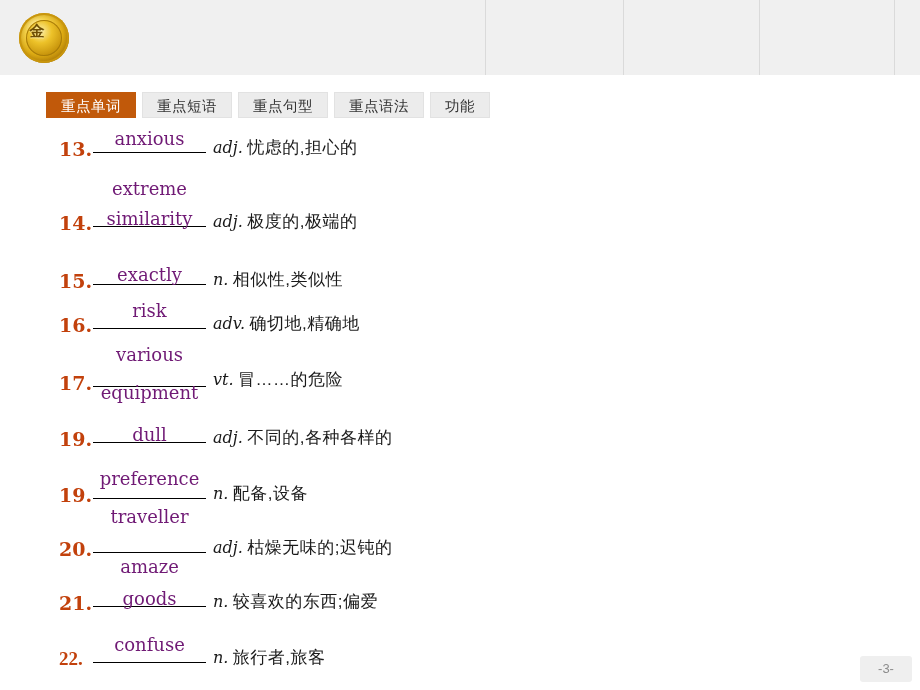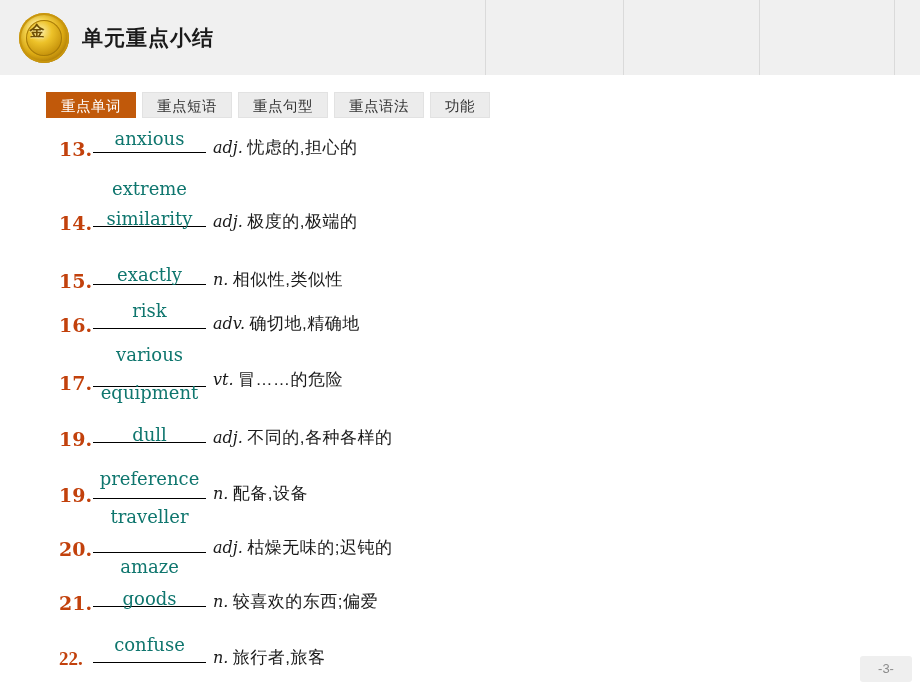--- a/index.html
+++ b/index.html
@@ -122,21 +122,21 @@
     height: 0;
     border-bottom: 1.6px solid #000000;
   }
   .answer {
     position: absolute;
     left: 93px;
     width: 113px;
     text-align: center;
     font-family: "DejaVu Serif", serif;
     font-size: 18px;
-    color: #0f766e;
+    color: #701a75;
     white-space: nowrap;
     line-height: 1;
   }
   .definition {
     position: absolute;
     left: 213px;
     white-space: nowrap;
     line-height: 1;
   }
   .pos {
@@ -168,21 +168,20 @@
   }
 </style>
 </head>
 <body>
 
 <div class="header">
   <div class="logo">
     <div class="coin-inner"></div>
     <div class="coin-glyph">金</div>
   </div>
-  <div class="header-title">单元重点小结</div>
   <div id="header-dividers">
       <div class="header-divider" style="left: 485px;"></div>
       <div class="header-divider" style="left: 623px;"></div>
       <div class="header-divider" style="left: 759px;"></div>
       <div class="header-divider" style="left: 894px;"></div>
     </div>
 </div>
 
 <div class="tabbar" id="tabbar">
     <div class="tab active">重点单词</div>

